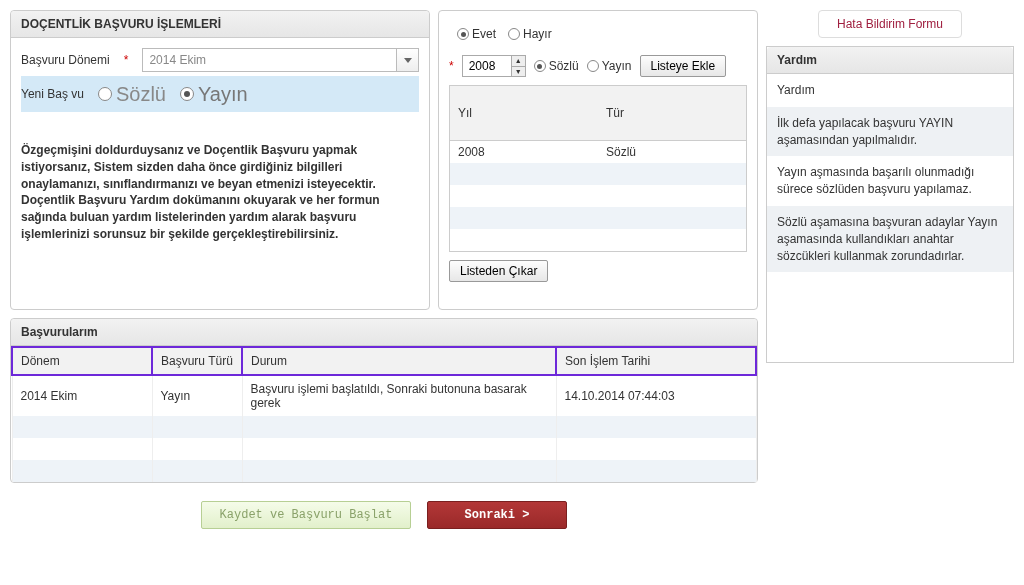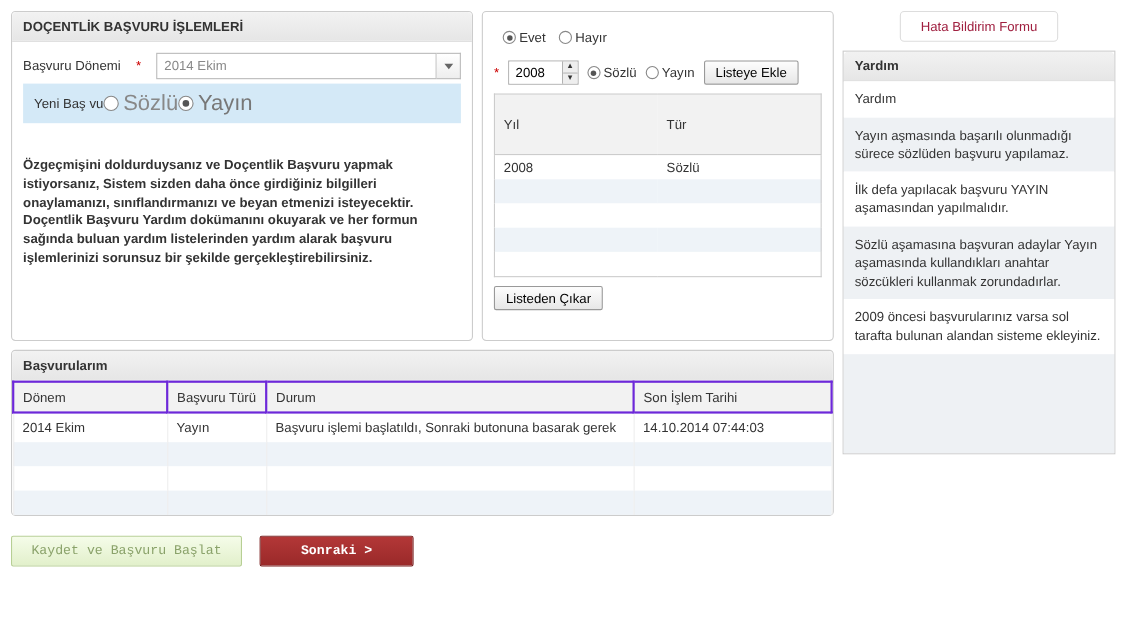--- a/index.html
+++ b/index.html
@@ -14,20 +14,21 @@
   .container {
     display: flex;
     gap: 8px;
     align-items: flex-start;
   }
   .left-col {
     display: flex;
     flex-direction: column;
     gap: 8px;
     flex: 1;
+    align-items: center;
   }
   .top-row {
     display: flex;
     gap: 8px;
   }
   .panel {
     border: 1px solid #ccc;
     border-radius: 4px;
     background: #fff;
   }
@@ -81,23 +82,24 @@
     cursor: pointer;
   }
   .arrow-down {
     width: 0; height: 0;
     border-left: 4px solid transparent;
     border-right: 4px solid transparent;
     border-top: 5px solid #666;
   }
   .new-app-row {
     background: #d4e9f7;
-    padding: 8px 10px;
-    display: flex;
-    align-items: center;
+    padding: 8px 0;
+    display: flex;
+    align-items: center;
+    gap: 14px;
     margin-bottom: 14px;
     height: 36px;
   }
   .new-app-row .label {
     font-size: 12px;
     color: #333;
   }
   .radio-big {
     display: flex;
     align-items: center;
@@ -390,21 +392,21 @@
     </div>
 
     <div class="panel panel-apps">
       <div class="panel-header">Başvurularım</div>
       <table class="grid2">
         <thead>
           <tr>
             <th style="width:140px">Dönem</th>
             <th style="width:90px">Başvuru Türü</th>
             <th>Durum</th>
-            <th style="width:180px">Son İşlem Tarihi</th>
+            <th style="width:200px">Son İşlem Tarihi</th>
           </tr>
         </thead>
         <tbody>
           <tr>
             <td>2014 Ekim</td>
             <td>Yayın</td>
             <td>Başvuru işlemi başlatıldı, Sonraki butonuna basarak gerek</td>
             <td>14.10.2014 07:44:03</td>
           </tr>
           <tr>
@@ -434,21 +436,20 @@
       <div class="btn-wide btn-next">Sonraki &gt;</div>
     </div>
   </div>
 
   <div class="right-col">
     <div class="report-btn">Hata Bildirim Formu</div>
     <div class="panel help-panel">
       <div class="panel-header">Yardım</div>
       <div class="help-body">
         <div class="help-item">Yardım</div>
+        <div class="help-item">İlk defa yapılacak başvuru YAYIN aşamasından yapılmalıdır.</div>
         <div class="help-item">Yayın aşmasında başarılı olunmadığı sürece sözlüden başvuru yapılamaz.</div>
-        <div class="help-item">İlk defa yapılacak başvuru YAYIN aşamasından yapılmalıdır.</div>
         <div class="help-item">Sözlü aşamasına başvuran adaylar Yayın aşamasında kullandıkları anahtar sözcükleri kullanmak zorundadırlar.</div>
-        <div class="help-item">2009 öncesi başvurularınız varsa sol tarafta bulunan alandan sisteme ekleyiniz.</div>
         <div class="help-item" style="height:90px"></div>
       </div>
     </div>
   </div>
 </div>
 
 </body></html>

